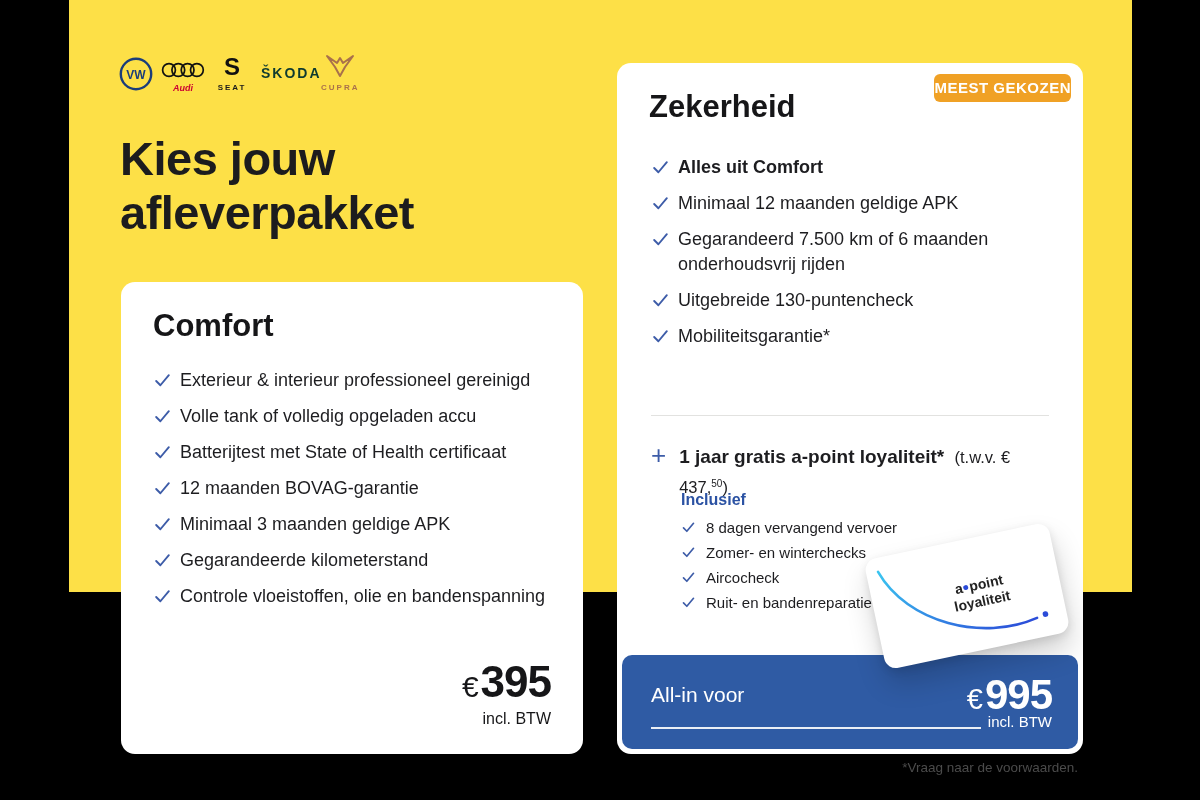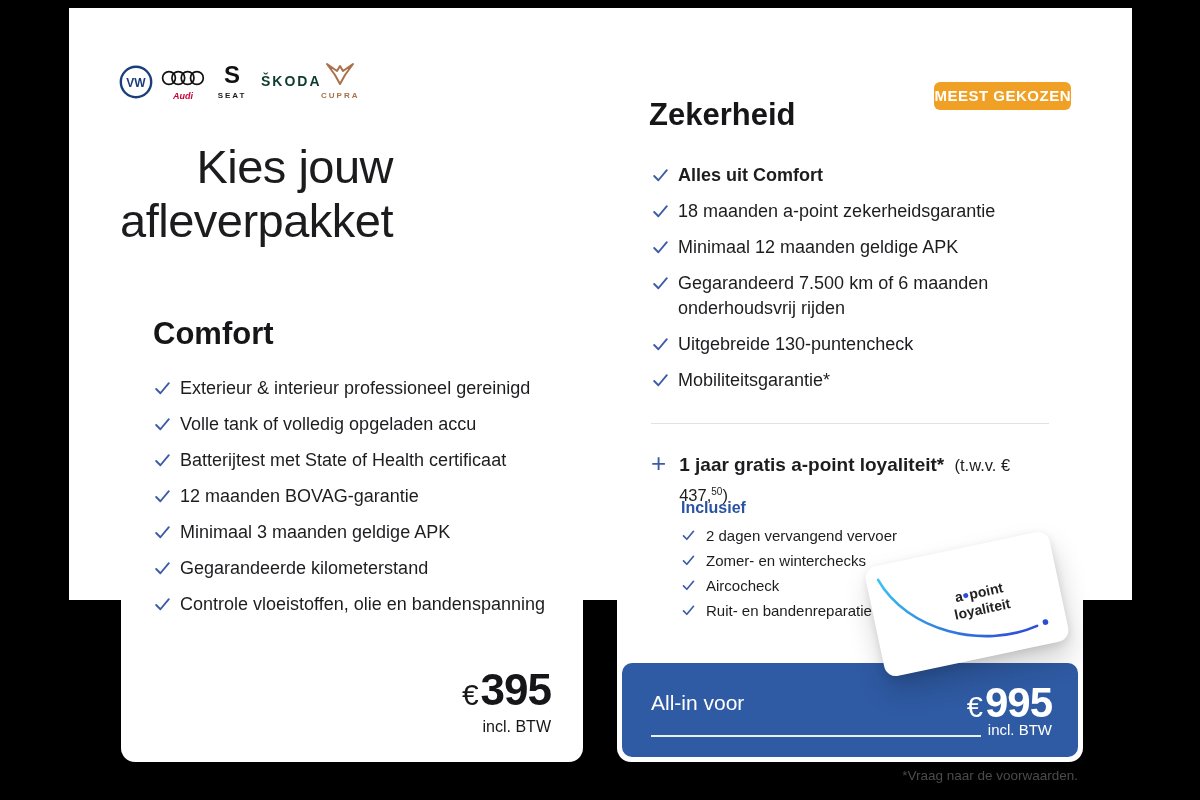--- a/index.html
+++ b/index.html
@@ -1,37 +1,37 @@
 <!DOCTYPE html>
 <html><head>
 <meta charset="utf-8">
 <style>
   * { margin:0; padding:0; box-sizing:border-box; }
   html,body { width:1200px; height:800px; }
   body { font-family:"Liberation Sans", sans-serif; }
 
   .stage { position:relative; width:1200px; height:800px; background:#000; overflow:hidden; }
-  .canvas { position:absolute; left:69px; top:8px; width:1063px; height:592px; background:#ffffff; }
+  .canvas { position:absolute; left:69px; top:0; width:1063px; height:592px; background:#fde047; }
 
   
   .brand-row { position:absolute; left:50px; top:54px; height:42px; }
   .brand { position:absolute; text-align:center; }
   .brand-vw    { left:0;   top:3px; }
   .brand-audi  { left:42px; top:8px; }
   .brand-seat  { left:98px; top:2px; }
   .brand-skoda { left:142px; top:10px; }
   .brand-cupra { left:202px; top:0; }
   .brand-sub { display:block; font-size:8px; font-weight:700; letter-spacing:2px; color:#1a1a1a; margin-top:1px; }
   .brand-audi .brand-sub { color:#CC0033; letter-spacing:0; font-style:italic; font-size:9px; }
   .brand-cupra .brand-sub { color:#A9714B; }
   .brand-skoda .brand-word { font-size:14px; font-weight:700; letter-spacing:2px; color:#0E3A2F; }
 
   
   .page-title { position:absolute; left:51px; top:132px; font-size:47px; line-height:1.14;
-                font-weight:400; color:#1c1c1e; letter-spacing:-0.5px;text-align:right; }
+                font-weight:700; color:#1c1c1e; letter-spacing:-0.5px; }
 
   
   .card { position:absolute; background:#fff; border-radius:14px; }
   .card-comfort { left:52px; top:282px; width:462px; height:472px; }
   .card-zekerheid { left:548px; top:63px; width:466px; height:691px; }
 
   .card h2 { position:absolute; left:32px; top:26px; font-size:31px; font-weight:700; color:#161618; }
 
   .feature-list { position:absolute; list-style:none; }
   .card-comfort .feature-list { left:32px; top:86px; right:22px; }
@@ -190,26 +190,20 @@
         <li class="bold">
           <svg class="check" viewBox="0 0 18 18">
               <path d="M3 9.5 L7 13.5 L15 4" fill="none" stroke="#3D5CA8" stroke-width="1.8" stroke-linecap="round" stroke-linejoin="round"></path>
             </svg>
           <span>Alles uit Comfort</span>
           </li>
         <li>
           <svg class="check" viewBox="0 0 18 18">
               <path d="M3 9.5 L7 13.5 L15 4" fill="none" stroke="#3D5CA8" stroke-width="1.8" stroke-linecap="round" stroke-linejoin="round"></path>
             </svg>
-          <span>18 maanden a-point zekerheidsgarantie</span>
-          </li>
-        <li>
-          <svg class="check" viewBox="0 0 18 18">
-              <path d="M3 9.5 L7 13.5 L15 4" fill="none" stroke="#3D5CA8" stroke-width="1.8" stroke-linecap="round" stroke-linejoin="round"></path>
-            </svg>
           <span>Minimaal 12 maanden geldige APK</span>
           </li>
         <li>
           <svg class="check" viewBox="0 0 18 18">
               <path d="M3 9.5 L7 13.5 L15 4" fill="none" stroke="#3D5CA8" stroke-width="1.8" stroke-linecap="round" stroke-linejoin="round"></path>
             </svg>
           <span>Gegarandeerd 7.500 km of 6 maanden onderhoudsvrij rijden</span>
           </li>
         <li>
           <svg class="check" viewBox="0 0 18 18">
@@ -234,21 +228,21 @@
           <span class="loyalty-value"><span>(t.w.v. € 437,</span><sup>50</sup><span>)</span></span>
         </span>
       </div>
 
       <div class="inclusief-label">Inclusief</div>
       <ul class="sub-list">
         <li>
           <svg class="check-sm" viewBox="0 0 18 18">
               <path d="M3 9.5 L7 13.5 L15 4" fill="none" stroke="#3D5CA8" stroke-width="2" stroke-linecap="round" stroke-linejoin="round"></path>
             </svg>
-          <span>2 dagen vervangend vervoer</span>
+          <span>8 dagen vervangend vervoer</span>
           </li>
         <li>
           <svg class="check-sm" viewBox="0 0 18 18">
               <path d="M3 9.5 L7 13.5 L15 4" fill="none" stroke="#3D5CA8" stroke-width="2" stroke-linecap="round" stroke-linejoin="round"></path>
             </svg>
           <span>Zomer- en winterchecks</span>
           </li>
         <li>
           <svg class="check-sm" viewBox="0 0 18 18">
               <path d="M3 9.5 L7 13.5 L15 4" fill="none" stroke="#3D5CA8" stroke-width="2" stroke-linecap="round" stroke-linejoin="round"></path>

